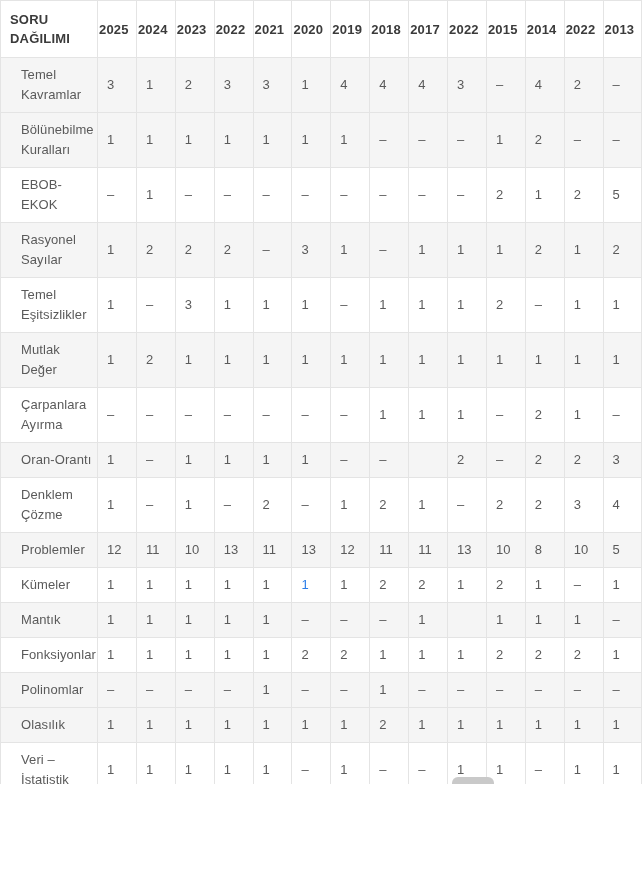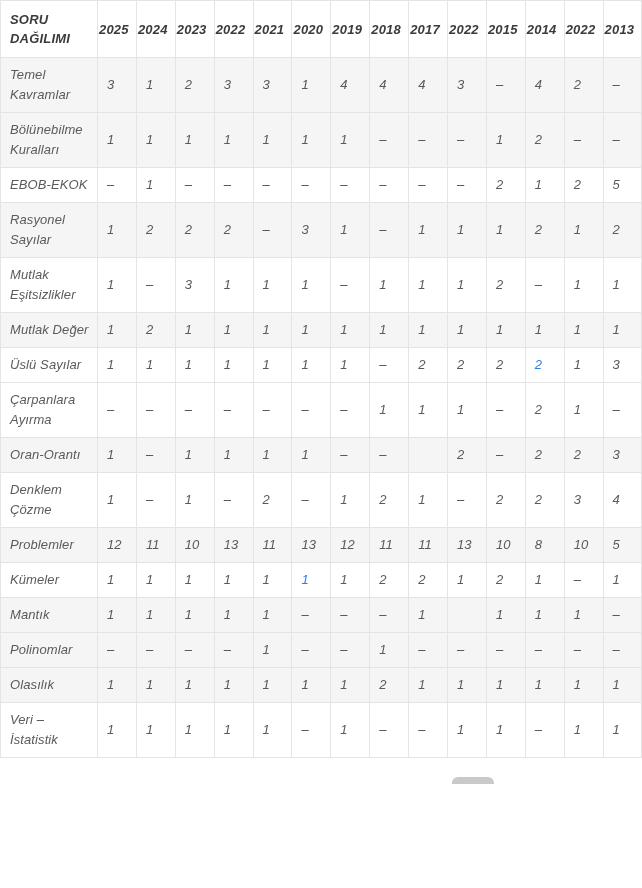--- a/index.html
+++ b/index.html
@@ -7,21 +7,20 @@
     padding: 0;
     background: #ffffff;
     font-family: "Liberation Sans", "DejaVu Sans", sans-serif;
   }
   .page {
     position: relative;
     width: 642px;
     height: 784px;
     overflow: hidden;
     background: #ffffff;
-    font-style: italic;
   }
   table.dist {
     border-collapse: collapse;
     table-layout: fixed;
     width: 642px;
   }
   table.dist col.c-label { width: 97px; }
   table.dist col.c-year  { width: 38.9px; }
   th, td {
     border: 1px solid #e4e4e4;
@@ -45,21 +44,21 @@
   }
   tbody td {
     color: #5a5a5a;
     font-size: 13px;
     font-weight: 400;
     text-align: left;
     padding: 7px 2px 7px 9px;
     line-height: 20px;
     background: #ffffff;
   }
-  tbody td.label { padding-left: 9px; letter-spacing: 0.1px; }
+  tbody td.label { padding-left: 20px; letter-spacing: 0.1px; }
   tbody tr.alt td { background: #f5f5f5; }
   td .blue-val { color: #2b7de9; cursor: pointer; }
   .hscroll-thumb {
     position: absolute;
     left: 452px;
     bottom: 0px;
     width: 42px;
     height: 7px;
     border-radius: 6px 6px 0 0;
     background: #c9c9c9;
@@ -171,21 +170,21 @@
           <td>1</td>
           <td>–</td>
           <td>1</td>
           <td>1</td>
           <td>1</td>
           <td>2</td>
           <td>1</td>
           <td>2</td>
         </tr>
         <tr>
-          <td class="label">Mutlak Eşitsizlikler</td>
+          <td class="label">Temel Eşitsizlikler</td>
           <td>1</td>
           <td>–</td>
           <td>3</td>
           <td>1</td>
           <td>1</td>
           <td>1</td>
           <td>–</td>
           <td>1</td>
           <td>1</td>
           <td>1</td>
@@ -203,37 +202,20 @@
           <td>1</td>
           <td>1</td>
           <td>1</td>
           <td>1</td>
           <td>1</td>
           <td>1</td>
           <td>1</td>
           <td>1</td>
           <td>1</td>
           <td>1</td>
-        </tr>
-        <tr>
-          <td class="label">Üslü Sayılar</td>
-          <td>1</td>
-          <td>1</td>
-          <td>1</td>
-          <td>1</td>
-          <td>1</td>
-          <td>1</td>
-          <td>1</td>
-          <td>–</td>
-          <td>2</td>
-          <td>2</td>
-          <td>2</td>
-          <td><span class="blue-val">2</span></td>
-          <td>1</td>
-          <td>3</td>
         </tr>
         <tr>
           <td class="label">Çarpanlara Ayırma</td>
           <td>–</td>
           <td>–</td>
           <td>–</td>
           <td>–</td>
           <td>–</td>
           <td>–</td>
           <td>–</td>
@@ -323,20 +305,37 @@
           <td>–</td>
           <td>–</td>
           <td>–</td>
           <td>1</td>
           <td></td>
           <td>1</td>
           <td>1</td>
           <td>1</td>
           <td>–</td>
         </tr>
+        <tr>
+          <td class="label">Fonksiyonlar</td>
+          <td>1</td>
+          <td>1</td>
+          <td>1</td>
+          <td>1</td>
+          <td>1</td>
+          <td>2</td>
+          <td>2</td>
+          <td>1</td>
+          <td>1</td>
+          <td>1</td>
+          <td>2</td>
+          <td>2</td>
+          <td>2</td>
+          <td>1</td>
+        </tr>
         <tr class="alt">
           <td class="label">Polinomlar</td>
           <td>–</td>
           <td>–</td>
           <td>–</td>
           <td>–</td>
           <td>1</td>
           <td>–</td>
           <td>–</td>
           <td>1</td>

